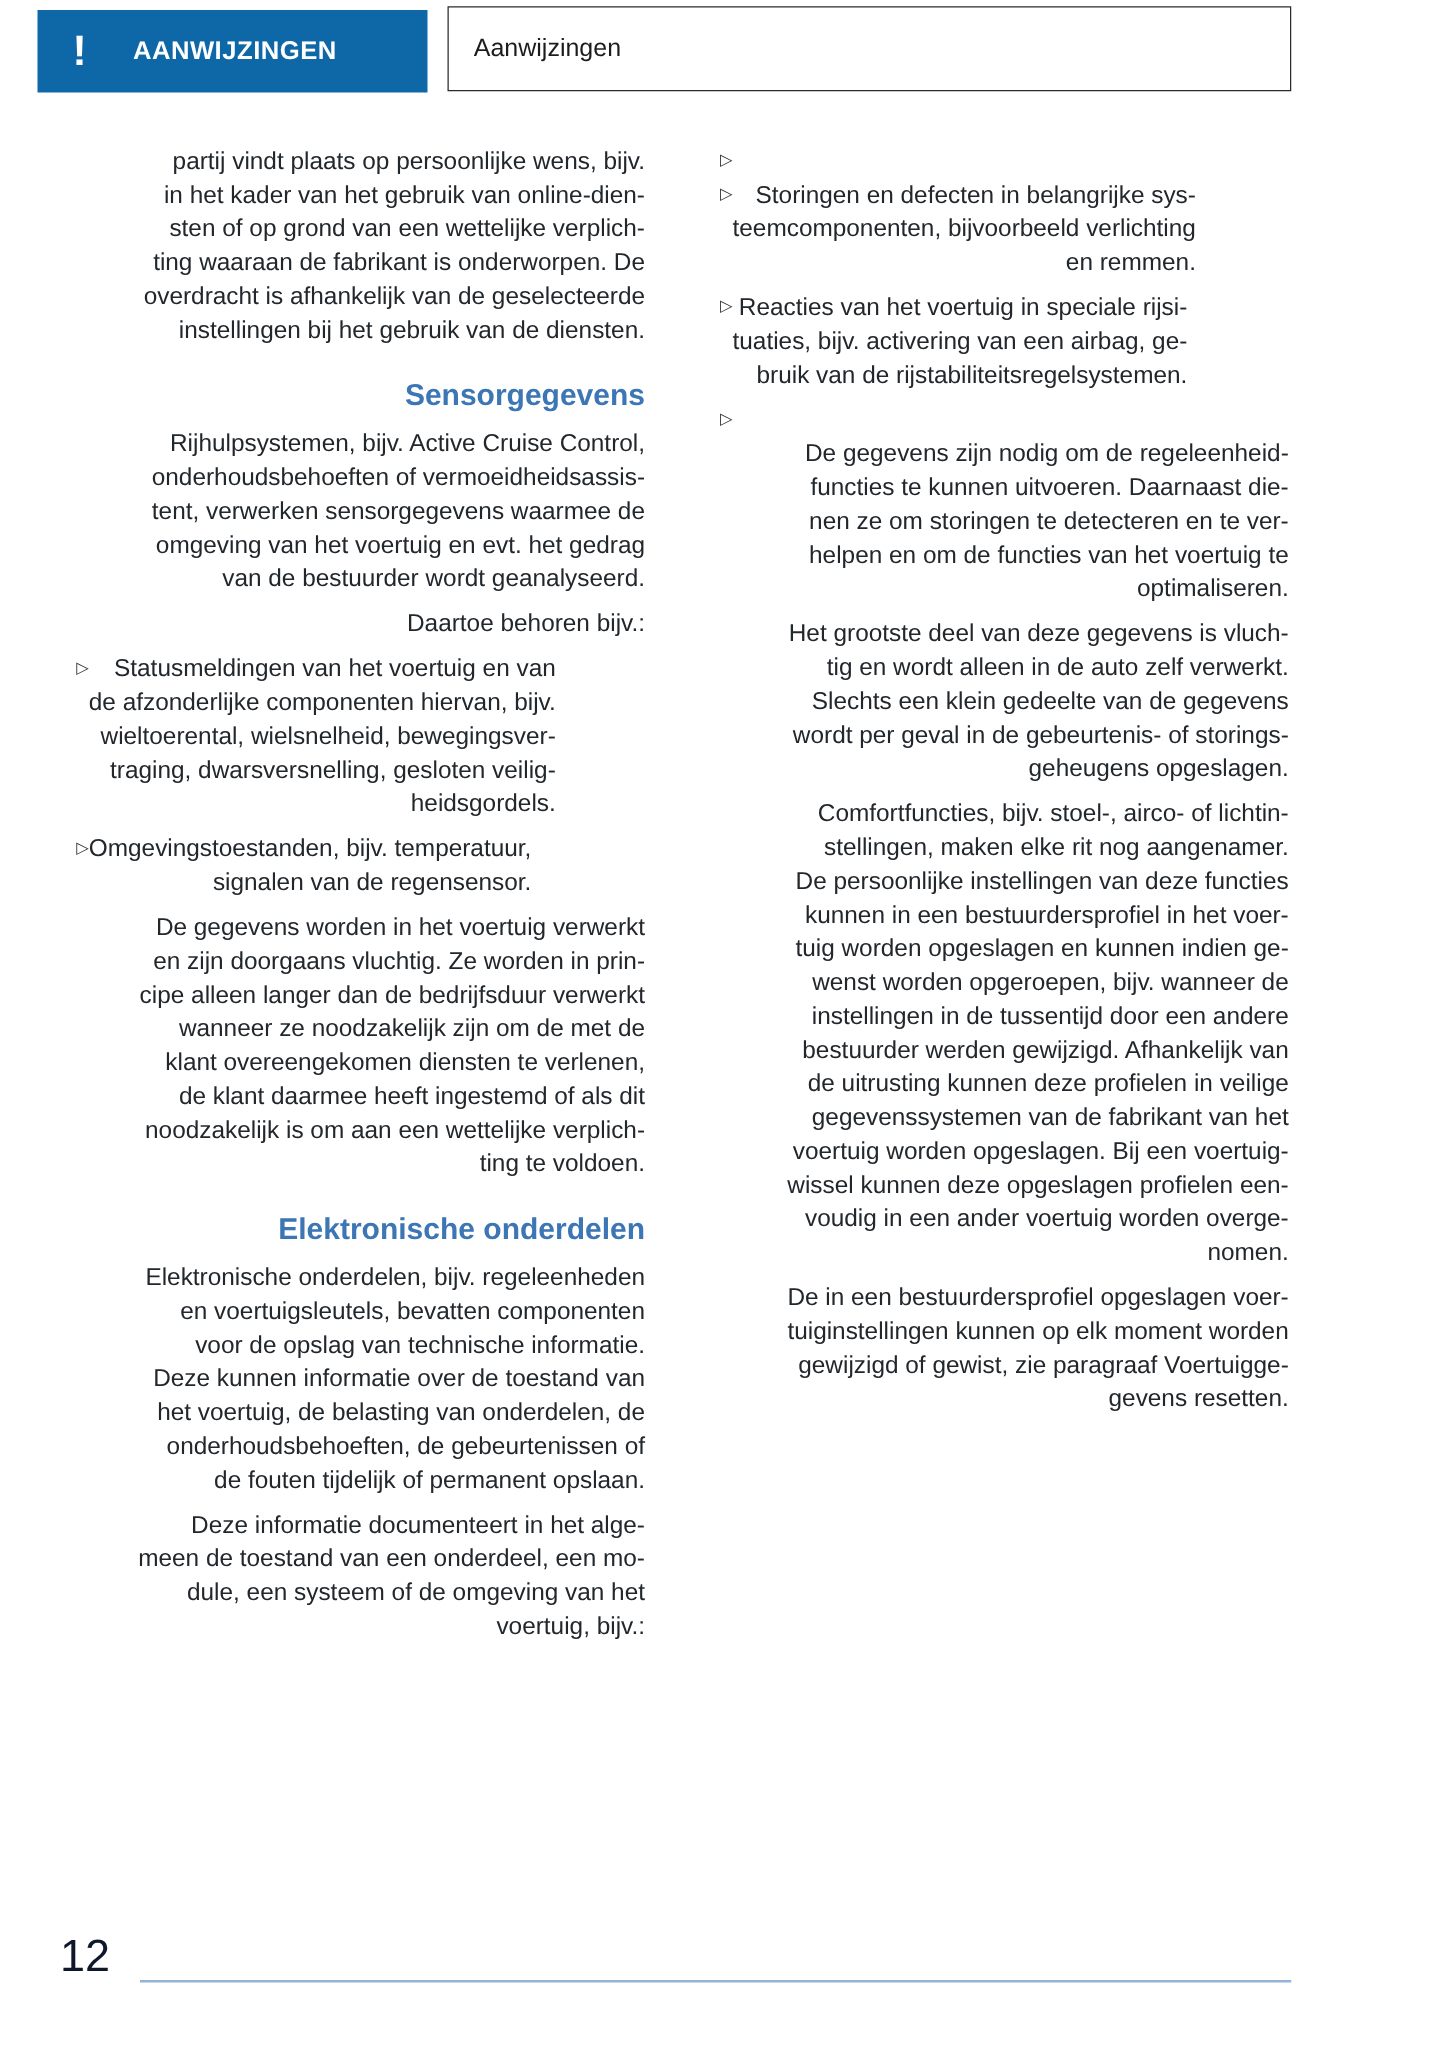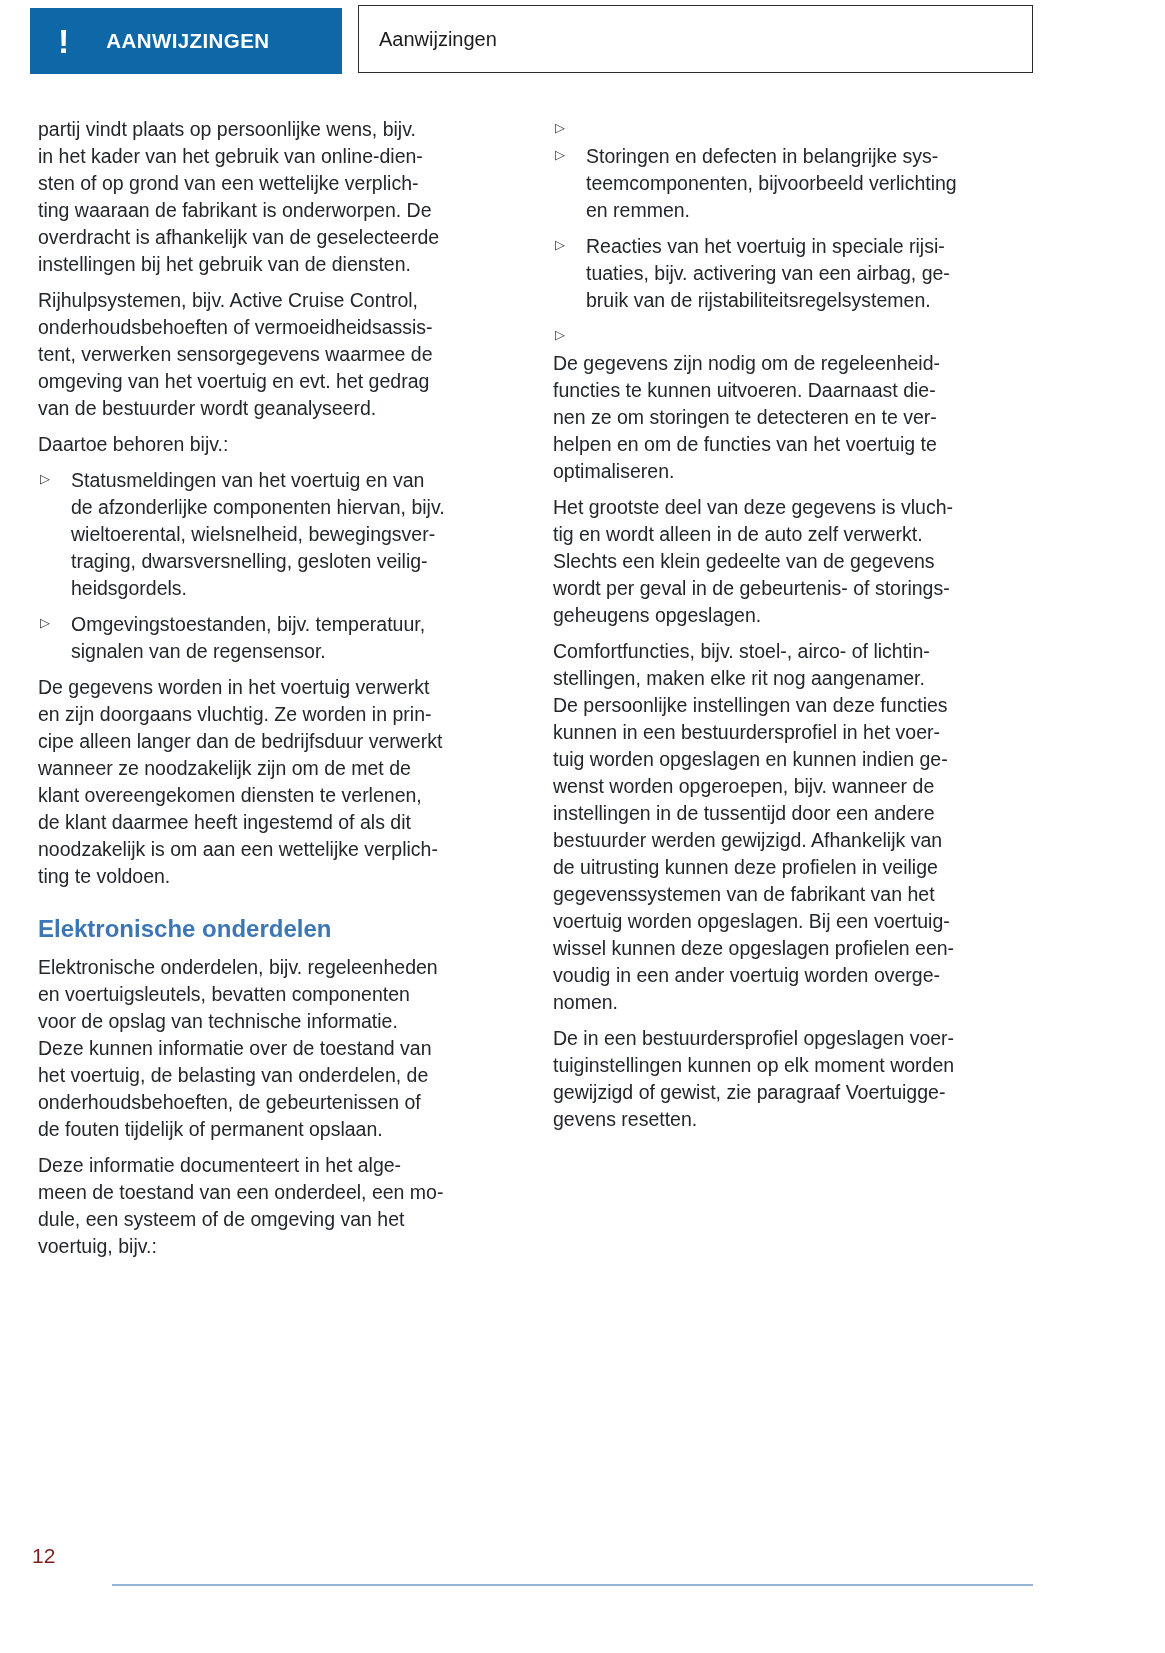--- a/index.html
+++ b/index.html
@@ -35,21 +35,21 @@
     display: flex; align-items: center;
     padding-left: 20px;
     font-size: 20px; color: #1c1c1c;
     background: #ffffff;
   }
 
   
   .content {
     position: absolute; left: 38px; top: 116px;
     width: 994px;
-    display: flex; gap: 37px;
+    display: flex; gap: 37px; text-align: right;
   }
   .column { width: 478px; }
 
   .para {
     font-size: 19.5px; line-height: 27px;
     white-space: pre-line;
     margin-bottom: 9px;
   }
   .sect {
     color: #3d76b4; font-size: 24px; font-weight: bold;
@@ -63,22 +63,22 @@
     padding-top: 5px; padding-left: 2px;
     line-height: 1;
   }
   .bullet .btext {
     font-size: 19.5px; line-height: 27px;
     white-space: pre-line;
   }
 
   
   .pagenum {
-    position: absolute; left: 32px; top: 1544px;
-    font-size: 21px; color: #7f1d1d;
+    position: absolute; left: 48px; top: 1544px;
+    font-size: 36px; color: #0f172a;
   }
   .footer-line {
     position: absolute; left: 112px; top: 1584px;
     width: 921px; height: 2px;
     background: #94b3d6;
   }
 </style>
 </head>
 <body>
 
@@ -94,20 +94,21 @@
 
   <div class="content">
 
     <div class="column">
       <p class="para">partij vindt plaats op persoonlijke wens, bijv.
 in het kader van het gebruik van online-dien-
 sten of op grond van een wettelijke verplich-
 ting waaraan de fabrikant is onderworpen. De
 overdracht is afhankelijk van de geselecteerde
 instellingen bij het gebruik van de diensten.</p>
+      <h2 class="sect">Sensorgegevens</h2>
       <p class="para">Rijhulpsystemen, bijv. Active Cruise Control,
 onderhoudsbehoeften of vermoeidheidsassis-
 tent, verwerken sensorgegevens waarmee de
 omgeving van het voertuig en evt. het gedrag
 van de bestuurder wordt geanalyseerd.</p>
       <p class="para">Daartoe behoren bijv.:</p>
       <div class="bullet">
         <span class="marker">▷</span>
         <p class="btext">Statusmeldingen van het voertuig en van
 de afzonderlijke componenten hiervan, bijv.

